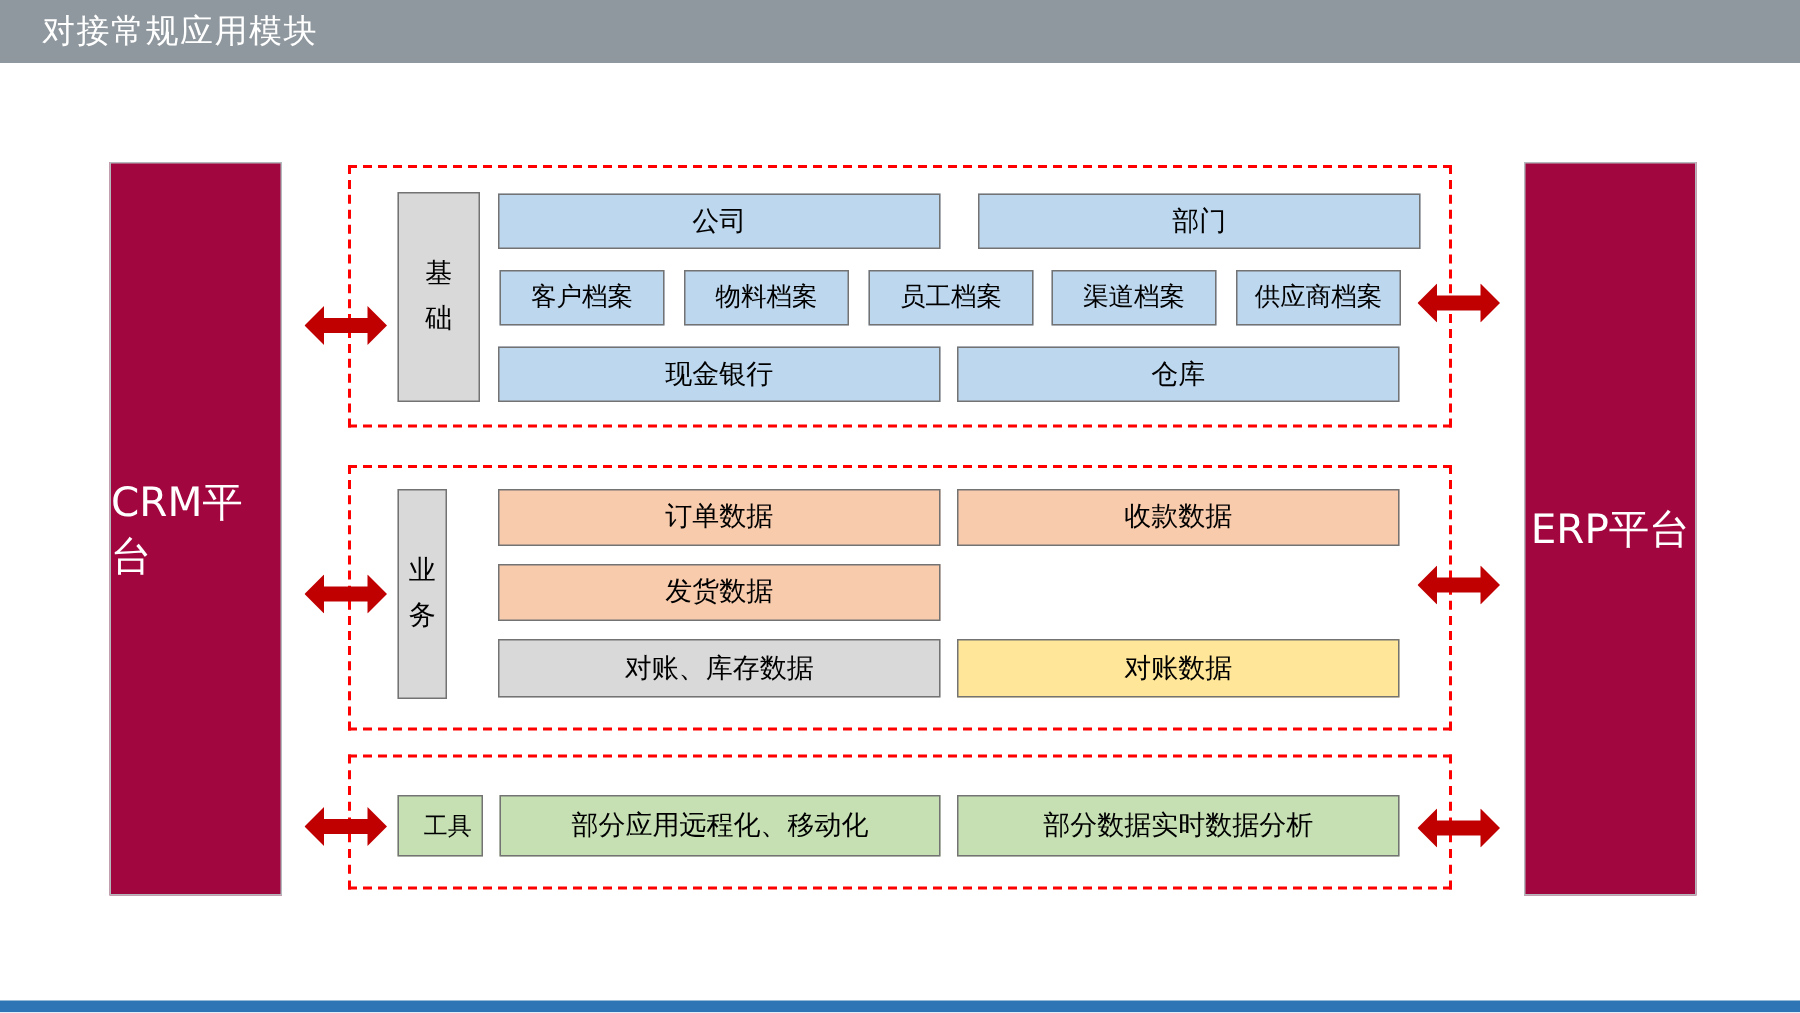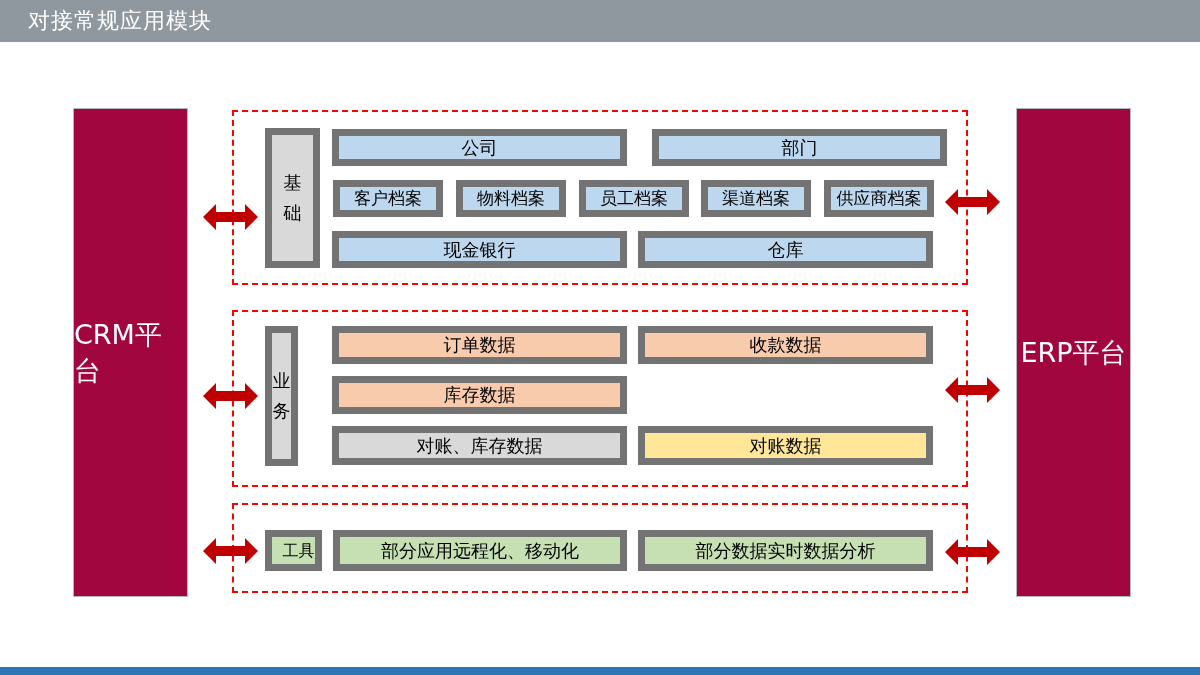--- a/index.html
+++ b/index.html
@@ -25,21 +25,21 @@
   .platform.erp{left:1016px;}
   .dashed{
     position:absolute;left:232px;width:736px;
     border:2px dashed #FF0000;box-sizing:border-box;
   }
   .dashed.s1{top:110px;height:175px;}
   .dashed.s2{top:310px;height:177px;}
   .dashed.s3{top:503px;height:90px;}
   .box{
     position:absolute;box-sizing:border-box;
-    border:7px solid #737373;
+    border:1px solid #737373;
     display:flex;align-items:center;justify-content:center;
     font-size:17px;color:#000000;text-align:center;line-height:1.2;
   }
   .blue{background:#BDD7EE;}
   .orange{background:#F8CBAD;}
   .grayfill{background:#D9D9D9;}
   .yellow{background:#FFE699;}
   .green{background:#C6E0B4;}
   .label-v{font-size:18px;}
   .label-v .vtext{width:1.15em;word-break:break-all;line-height:1.65;text-align:center;}
@@ -102,21 +102,21 @@
   <div class="box grayfill label-v" style="left:265px;top:326px;width:33px;height:140px;">
     <span class="vtext">业务</span>
   </div>
   <div class="box orange wide" style="left:332px;top:326px;width:295px;height:38px;">
     <span>订单数据</span>
   </div>
   <div class="box orange wide" style="left:638px;top:326px;width:295px;height:38px;">
     <span>收款数据</span>
   </div>
   <div class="box orange wide" style="left:332px;top:376px;width:295px;height:38px;">
-    <span>库存数据</span>
+    <span>发货数据</span>
   </div>
   <div class="box grayfill wide" style="left:332px;top:426px;width:295px;height:39px;">
     <span>对账、库存数据</span>
   </div>
   <div class="box yellow wide" style="left:638px;top:426px;width:295px;height:39px;">
     <span>对账数据</span>
   </div>
 
   <div class="box green label-h" style="left:265px;top:530px;width:57px;height:41px;padding-left:10px;">
     <span>工具</span>

